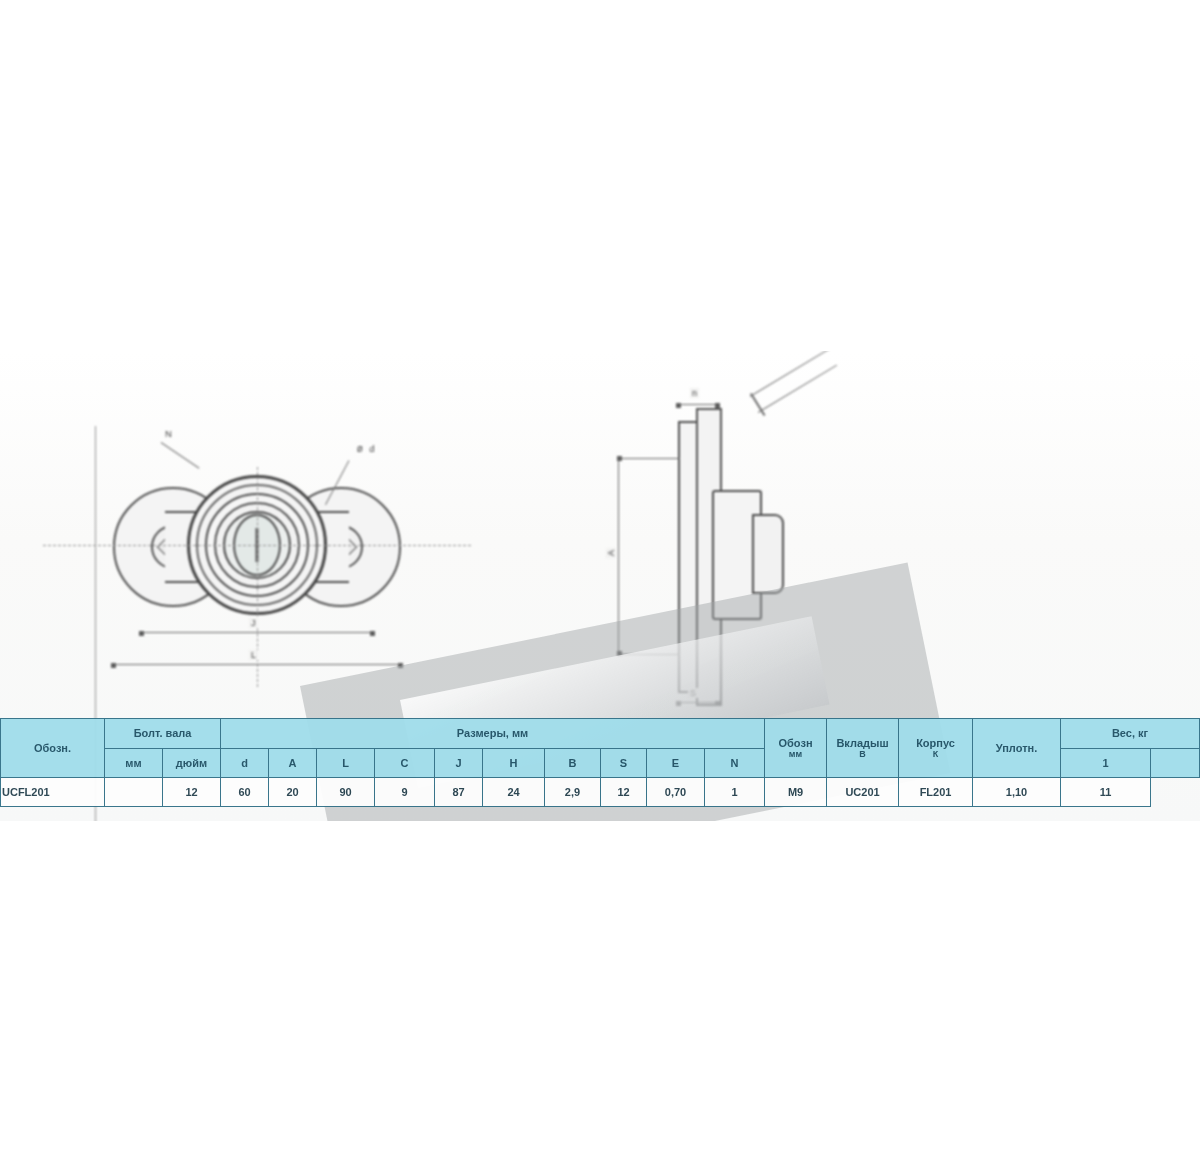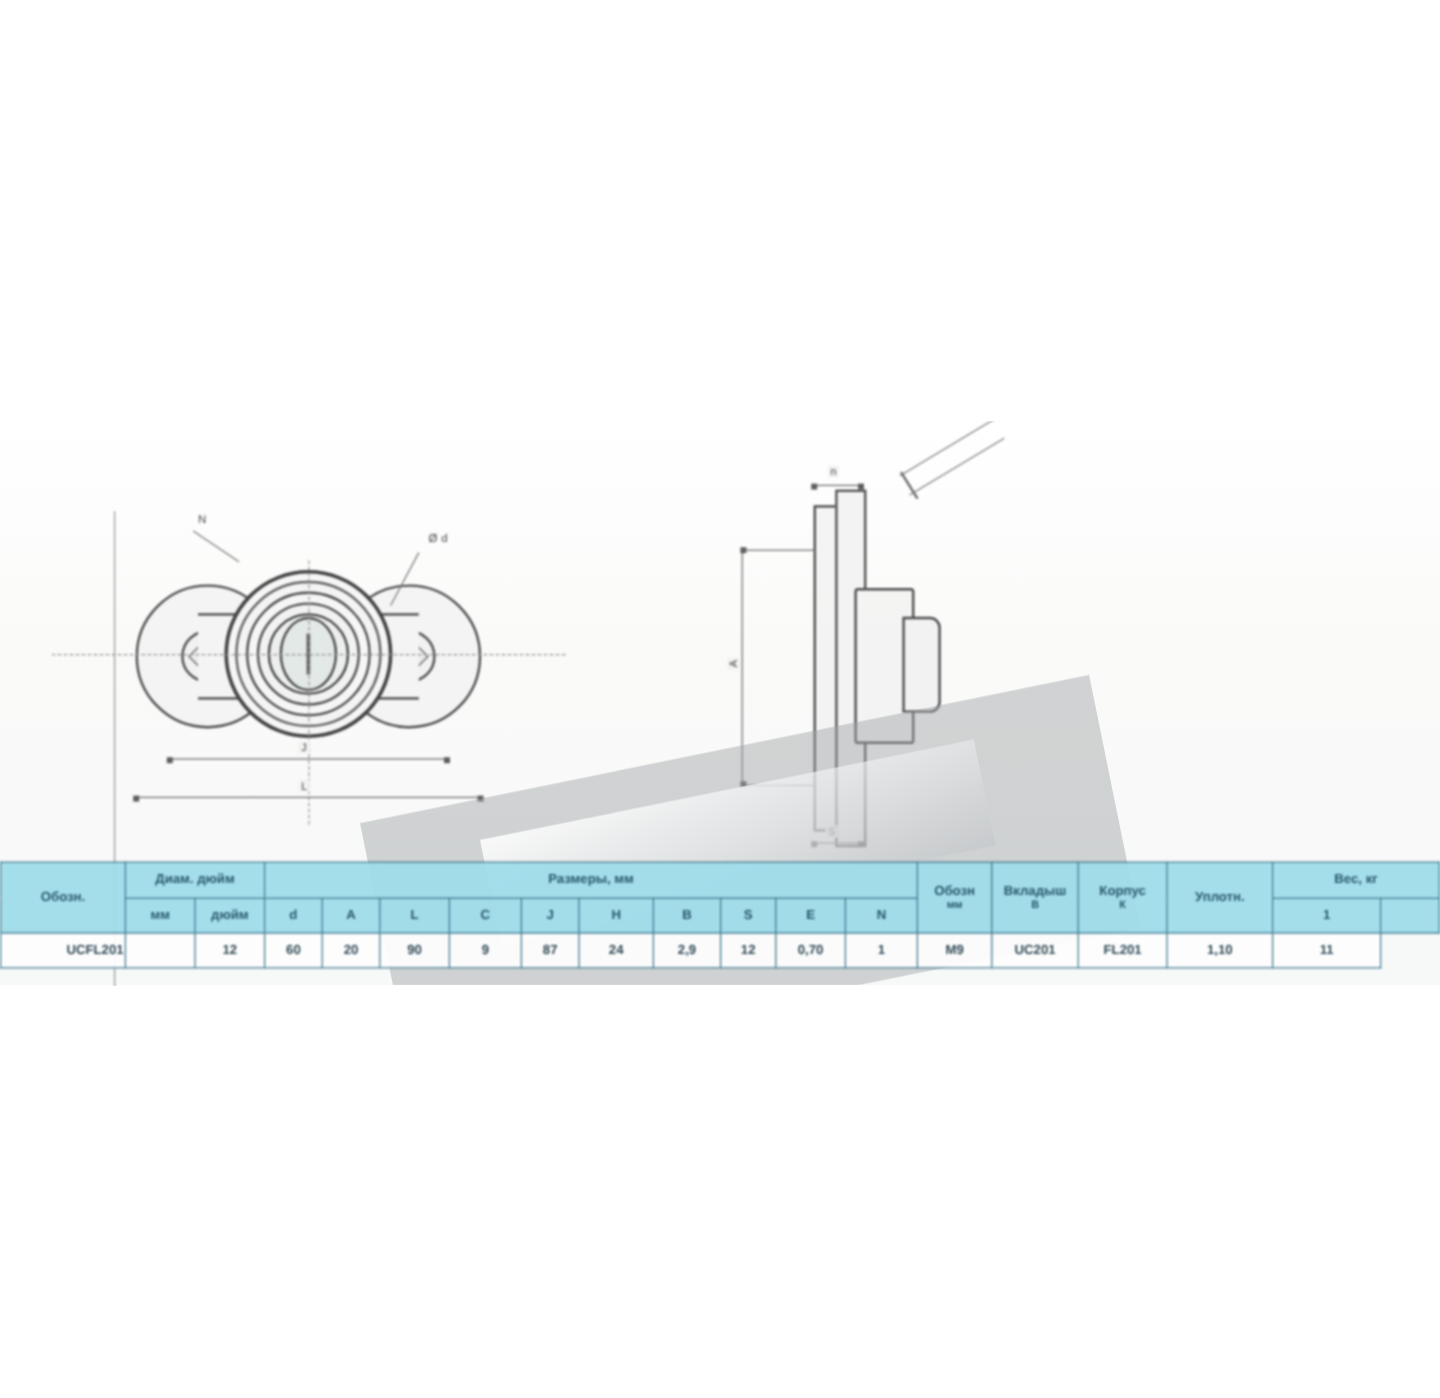--- a/index.html
+++ b/index.html
@@ -126,21 +126,21 @@
   }
   #spec-table th,#spec-table td{
     border:1px solid #2f6f86;
     font-size:11px;color:#1d4f63;text-align:center;vertical-align:middle;
     padding:1px 1px;line-height:1.12;
     font-family:"Liberation Sans", sans-serif;
   }
   #spec-table thead th{background:#9fdcea;font-weight:bold;height:26px;}
   #spec-table thead th.tall{height:56px;}
   #spec-table tbody td{background:#fdfdfd;height:26px;font-weight:bold;color:#243f4c;}
-  #spec-table tbody td:first-child{text-align:right;}
+  #spec-table tbody td:first-child{text-align:left;}
   .sub{font-size:9px;font-weight:bold;}
   .hdr2{font-size:9.5px;line-height:1.15;}
 
   
   #table-wedge{
     position:absolute;left:400px;top:700px;width:420px;height:90px;
     background:linear-gradient(to bottom right, rgba(255,255,255,.85), rgba(180,185,190,.30));
     transform:rotate(-11.5deg);transform-origin:left top;pointer-events:none;
   }
 </style>
@@ -171,21 +171,21 @@
 
       <div class="cl-v"></div>
       <div class="cl-h"></div>
     </div>
 
     <div class="callout" style="left:70px;top:2px;">
       <span>N</span>
     </div>
     <div class="lead" style="left:66px;top:16px;width:46px;transform:rotate(34deg);"></div>
 
-    <div class="callout" style="left:262px;top:18px;">
+    <div class="callout" style="left:262px;top:18px;font-family:Liberation Mono, monospace;">
       <span>Ø d</span>
     </div>
     <div class="lead" style="left:254px;top:34px;width:50px;transform:rotate(118deg);"></div>
 
     <div class="ext" style="left:46px;top:118px;height:106px;"></div>
     <div class="ext" style="left:278px;top:118px;height:106px;"></div>
     <div class="dim dim-h" style="left:46px;top:206px;width:232px;">
       <span class="tick" style="left:-2px;top:-2px;"></span>
       <span class="tick" style="right:-2px;top:-2px;"></span>
     </div>
@@ -256,21 +256,21 @@
       <col style="width:62px">
       <col style="width:72px">
     <col style="width:74px">
       <col style="width:88px">
       <col style="width:90px">
   </colgroup>
 
   <thead>
     <tr>
       <th rowspan="2" class="tall">Обозн.</th>
-      <th colspan="2">Диам. дюйм</th>
+      <th colspan="2">Болт. вала</th>
       <th colspan="10">Размеры, мм</th>
       <th rowspan="2" class="tall hdr2">
         <div>Обозн</div>
         <div class="sub">мм</div>
       </th>
       <th rowspan="2" class="tall hdr2">
         <div>Вкладыш</div>
         <div class="sub">В</div>
       </th>
       <th rowspan="2" class="tall hdr2">

